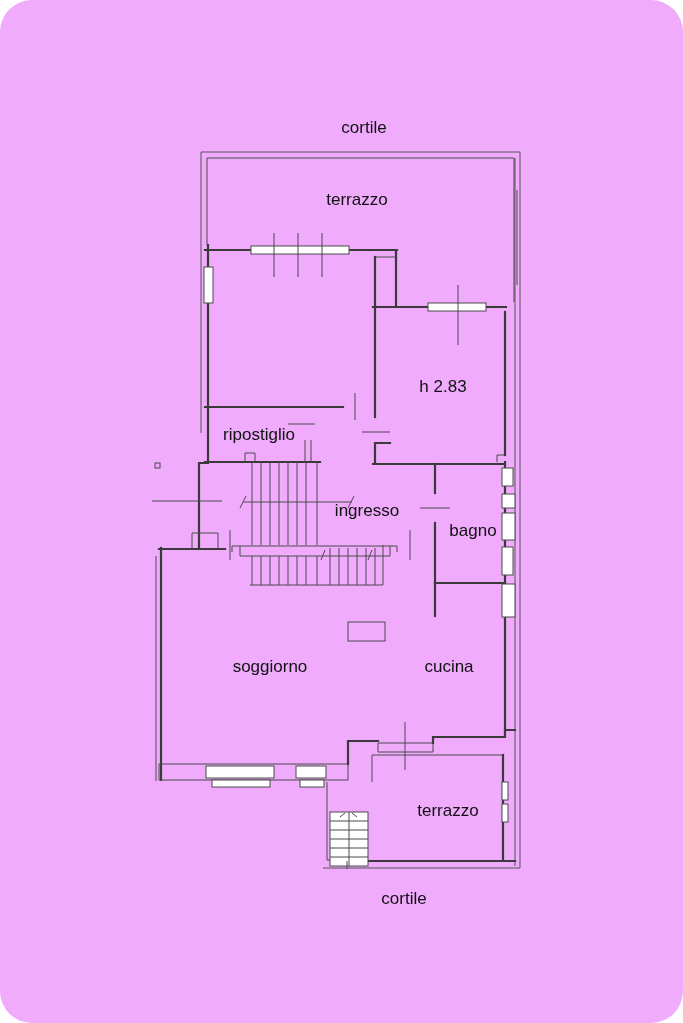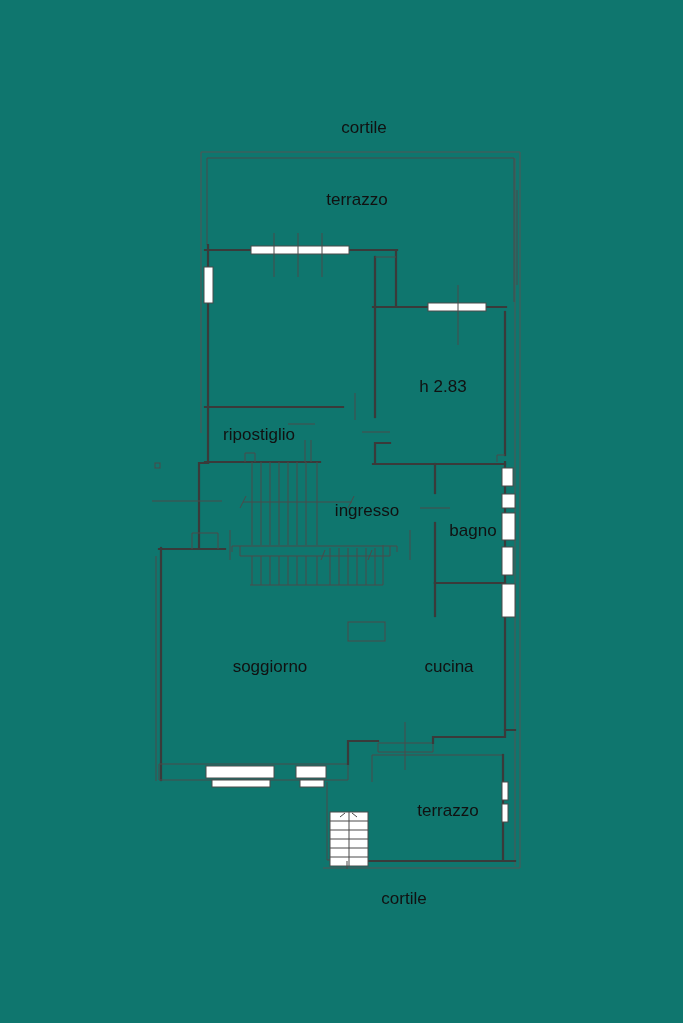--- a/index.html
+++ b/index.html
@@ -1,17 +1,17 @@
 <!DOCTYPE html>
 <html><head>
 <meta charset="utf-8">
 <style>
   html,body{margin:0;padding:0;background:#ffffff;}
-  .page{position:relative;width:683px;height:1023px;background:#0f766e;overflow:hidden;
-        font-family:"Liberation Sans", sans-serif;}
+  .page{position:relative;width:683px;height:1023px;background:#f0abfc;overflow:hidden;
+        font-family:"Liberation Sans", sans-serif;border-radius:32px;}
   svg{position:absolute;left:0;top:0;}
   text{font-family:"Liberation Sans", sans-serif;font-size:17px;fill:#111111;}
   .wall{stroke:#3a3a3a;stroke-width:2.2;fill:none;stroke-linecap:square;}
   .thin{stroke:#4a4a4a;stroke-width:1;fill:none;}
   .bound{stroke:#555555;stroke-width:1;fill:none;}
   .winrect{stroke:#4a4a4a;stroke-width:1;fill:#ffffff;}
 </style>
 </head>
 <body>
 

